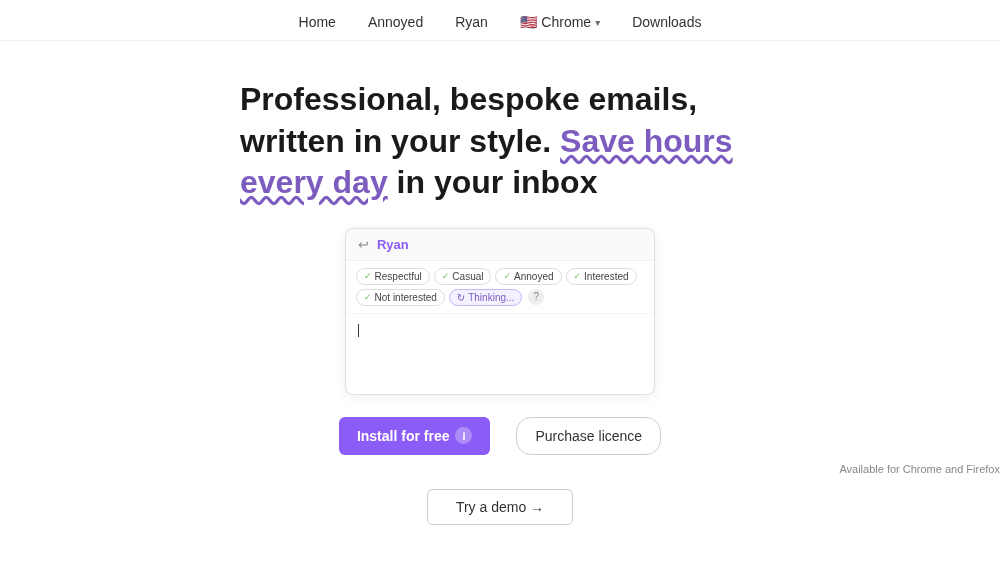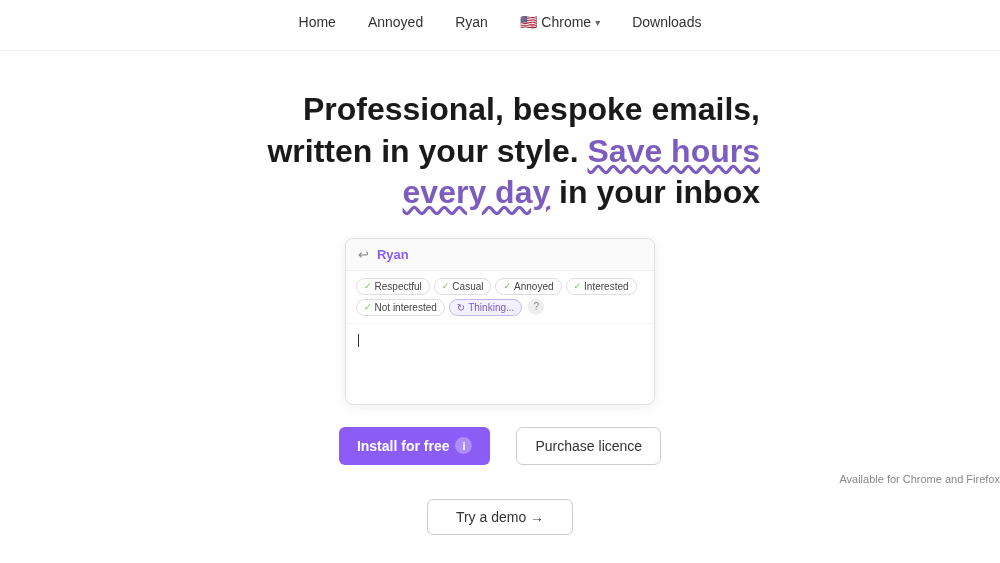--- a/index.html
+++ b/index.html
@@ -11,42 +11,42 @@
       min-height: 563px;
       overflow-x: hidden;
     }
 
     
     nav {
       display: flex;
       align-items: center;
       justify-content: center;
       gap: 32px;
-      padding: 14px 0 20px;
+      padding: 14px 0 10px;
       border-bottom: 1px solid #f0f0f0;
     }
     .nav-link {
       font-size: 14px;
       color: #333;
       text-decoration: none;
       cursor: pointer;
     }
     .nav-lang {
       display: flex;
       align-items: center;
       gap: 4px;
       font-size: 14px;
       color: #333;
       cursor: pointer;
     }
     .nav-lang .chevron { font-size: 10px; color: #666; }
 
     
     .hero {
-      text-align: right;
+      text-align: left;
       padding: 38px 20px 10px;
     }
     .hero h1 {
       font-size: 32px;
       font-weight: 700;
       line-height: 1.3;
       color: #1a1a1a;
       max-width: 520px;
       margin: 0 auto 14px;
     }
@@ -166,21 +166,21 @@
       border-radius: 50%;
       background: rgba(255,255,255,0.3);
       font-size: 11px;
       color: #fff;
       font-weight: bold;
     }
     .btn-purchase {
       background: #fff;
       color: #333;
       border: 1.5px solid #ccc;
-      border-radius: 7px;
+      border-radius: 15px;
       padding: 10px 18px;
       font-size: 14px;
       font-weight: 500;
       cursor: pointer;
     }
     .available-text {
       text-align: right;
       font-size: 11px;
       color: #888;
       margin-bottom: 14px;

